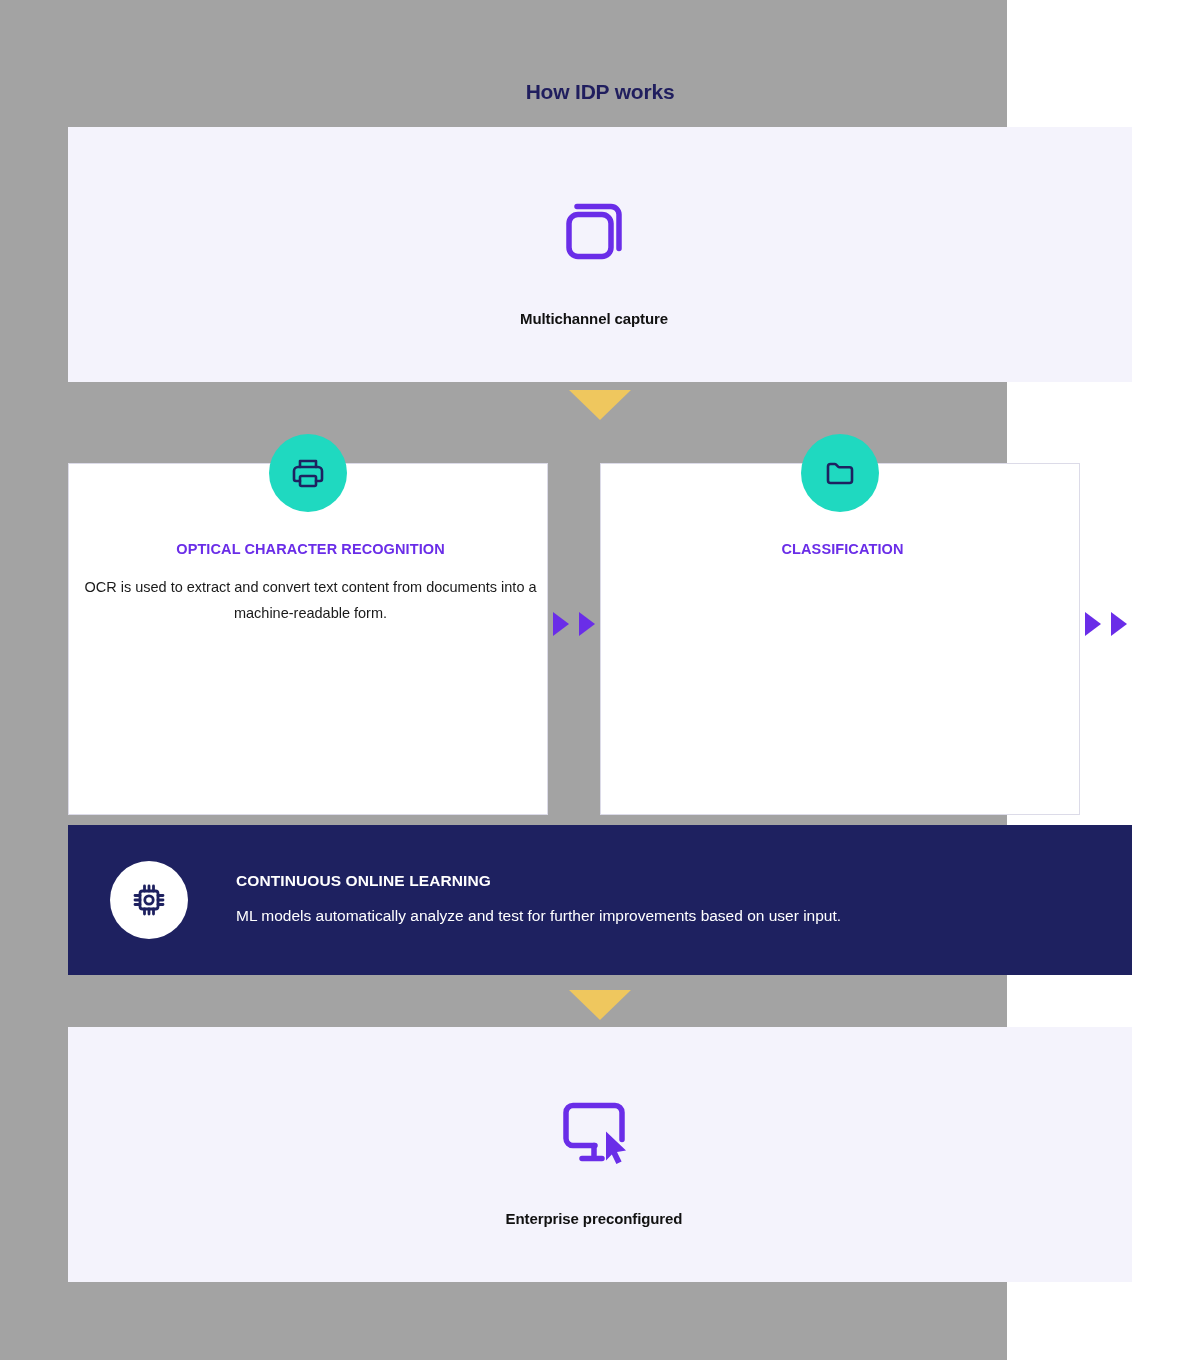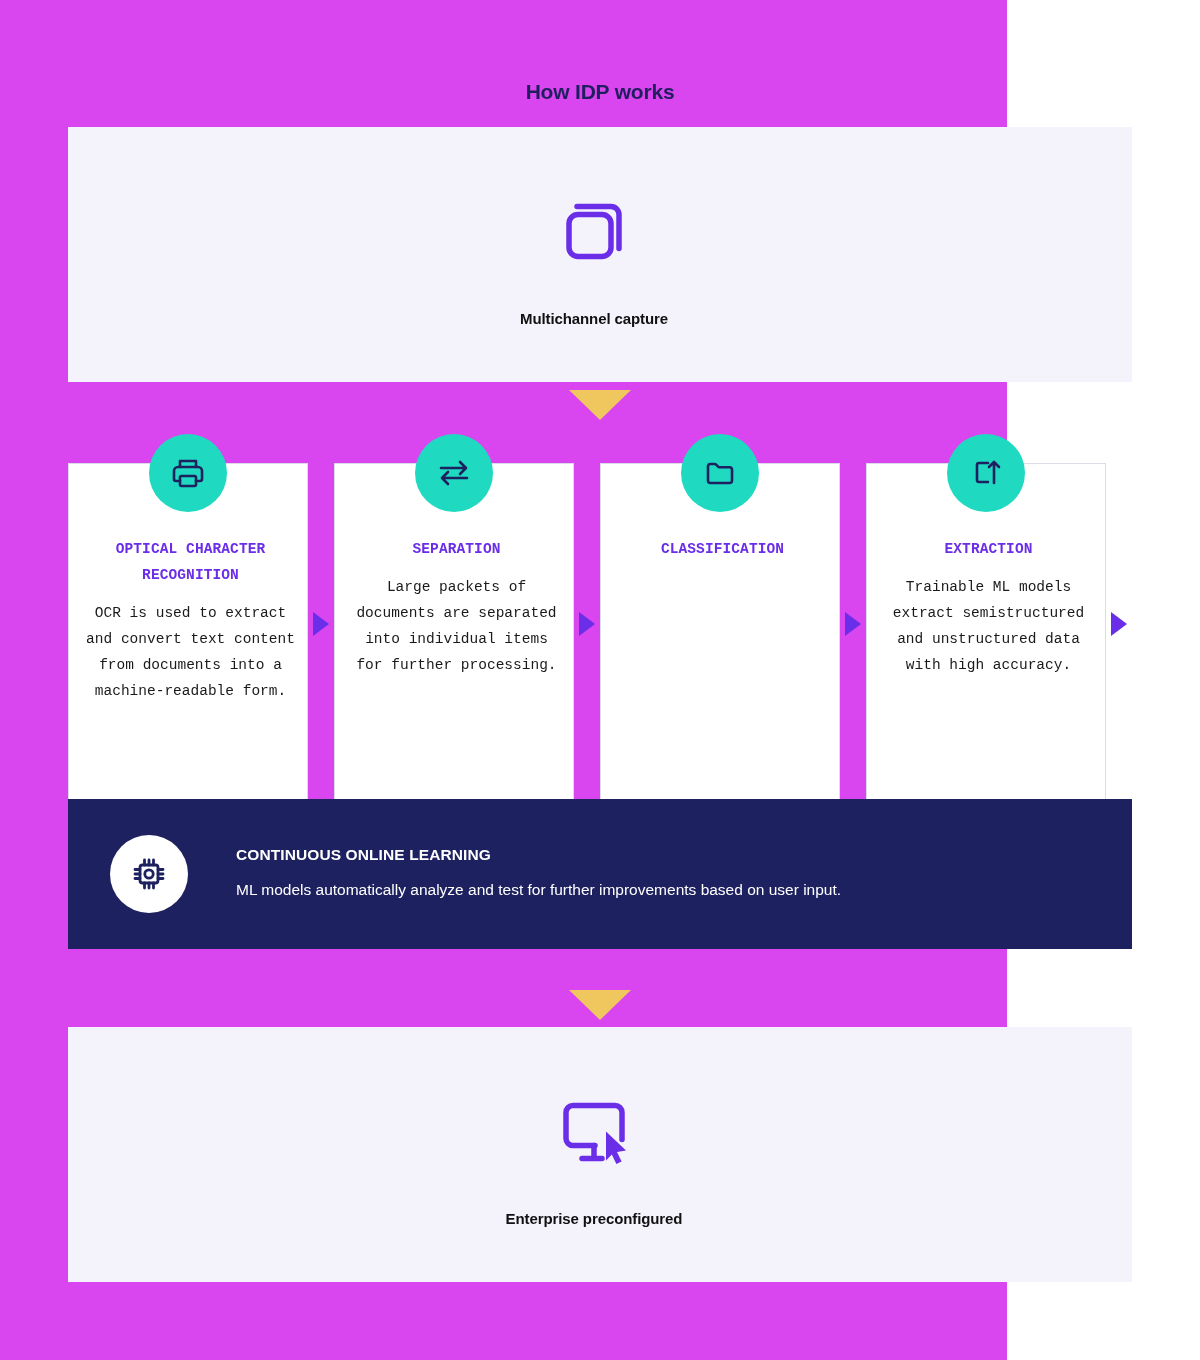--- a/index.html
+++ b/index.html
@@ -6,21 +6,21 @@
   html, body {
     width: 1200px;
     height: 1360px;
     background: #ffffff;
     font-family: "Liberation Sans", sans-serif;
   }
   .page {
     position: relative;
     width: 1007px;
     height: 1360px;
-    background: #d946ef;
+    background: #a3a3a3;
   }
 
   
   .title {
     position: absolute;
     left: 0; top: 80px;
     width: 1200px;
     text-align: center;
     font-size: 21px;
     font-weight: bold;
@@ -76,21 +76,20 @@
     align-items: stretch;
   }
   .step {
     position: relative;
     flex: 1 1 0;
     border: 1px solid #dcdbe8;
     background: #ffffff;
     margin-top: 30px;
     padding: 72px 9px 16px 14px;
     text-align: center;
-    font-family: Liberation Mono, monospace;
   }
   .step-circle {
     position: absolute;
     left: 50%;
     top: -30px;
     transform: translateX(-50%);
     width: 78px; height: 78px;
     border-radius: 50%;
     background: #1fd9c0;
     display: flex;
@@ -121,21 +120,21 @@
     transform: translate(-50%, -50%);
     width: 0; height: 0;
     border-top: 12px solid transparent;
     border-bottom: 12px solid transparent;
     border-left: 16px solid #6a2de8;
   }
 
   
   .banner {
     position: absolute;
-    left: 68px; top: 799px;
+    left: 68px; top: 825px;
     width: 1064px; height: 150px;
     background: #1e2160;
     display: flex;
     align-items: center;
   }
   .banner-icon-wrap {
     flex: 0 0 auto;
     margin-left: 42px;
     width: 78px; height: 78px;
     border-radius: 50%;
@@ -189,54 +188,34 @@
           <path d="M12 28H8a2 2 0 0 1-2-2v-8a4 4 0 0 1 4-4h20a4 4 0 0 1 4 4v8a2 2 0 0 1-2 2h-4" stroke="#1e2160" stroke-width="2.6" stroke-linecap="round" stroke-linejoin="round"></path>
           <rect x="12" y="23" width="16" height="10" rx="1.5" stroke="#1e2160" stroke-width="2.6" stroke-linejoin="round"></rect>
         </svg>
       </div>
       <div class="step-heading">OPTICAL CHARACTER RECOGNITION</div>
       <div class="step-body">OCR is used to extract and convert text content from documents into a machine-readable form.</div>
     </div>
 
     <div class="step-gap"></div>
 
-    <div class="step">
-      <div class="step-circle">
-        <svg width="40" height="40" viewBox="0 0 40 40" fill="none">
-          <path d="M7 15h25M26 9l6 6-6 6" stroke="#1e2160" stroke-width="2.6" stroke-linecap="round" stroke-linejoin="round"></path>
-          <path d="M33 25H8M14 19l-6 6 6 6" stroke="#1e2160" stroke-width="2.6" stroke-linecap="round" stroke-linejoin="round"></path>
-        </svg>
-      </div>
-      <div class="step-heading">SEPARATION</div>
-      <div class="step-body">Large packets of documents are separated into individual items for further processing.</div>
-    </div>
 
     <div class="step-gap"></div>
 
     <div class="step">
       <div class="step-circle">
         <svg width="40" height="40" viewBox="0 0 40 40" fill="none">
           <path d="M8 13.5A2.5 2.5 0 0 1 10.5 11h4.2a2 2 0 0 1 1.4.6l2 2a2 2 0 0 0 1.4.6h10A2.5 2.5 0 0 1 32 16.7v10.8A2.5 2.5 0 0 1 29.5 30h-19A2.5 2.5 0 0 1 8 27.5v-14z" stroke="#1e2160" stroke-width="2.6" stroke-linejoin="round"></path>
         </svg>
       </div>
       <div class="step-heading">CLASSIFICATION</div>
     </div>
 
     <div class="step-gap"></div>
 
-    <div class="step">
-      <div class="step-circle">
-        <svg width="40" height="40" viewBox="0 0 40 40" fill="none">
-          <path d="M22 10h-9a2 2 0 0 0-2 2v15a2 2 0 0 0 2 2h9" stroke="#1e2160" stroke-width="2.6" stroke-linecap="round" stroke-linejoin="round"></path>
-          <path d="M28 30V9M28 9l-5 5M28 9l5 5" stroke="#1e2160" stroke-width="2.6" stroke-linecap="round" stroke-linejoin="round"></path>
-        </svg>
-      </div>
-      <div class="step-heading">EXTRACTION</div>
-      <div class="step-body">Trainable ML models extract semistructured and unstructured data with high accuracy.</div>
-    </div>
 
     <div class="step-gap"></div>
 
 
   </div>
 
   <div class="banner">
     <div class="banner-icon-wrap">
       <svg width="46" height="46" viewBox="0 0 46 46" fill="none">
         <rect x="14" y="14" width="18" height="18" rx="2.5" stroke="#1e2160" stroke-width="2.8"></rect>

